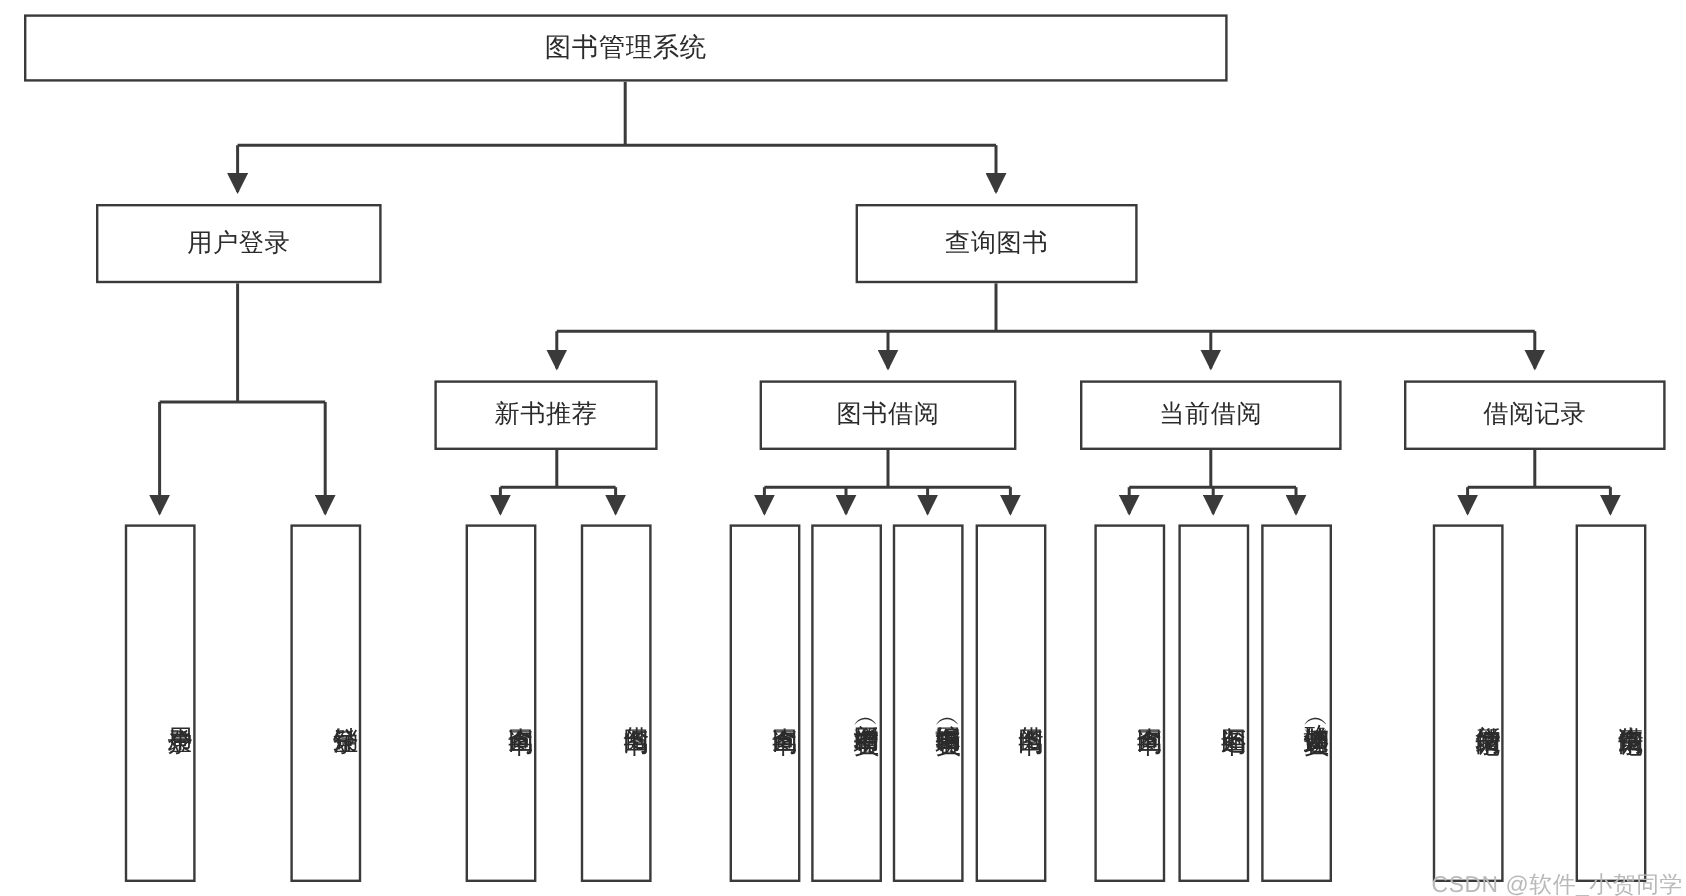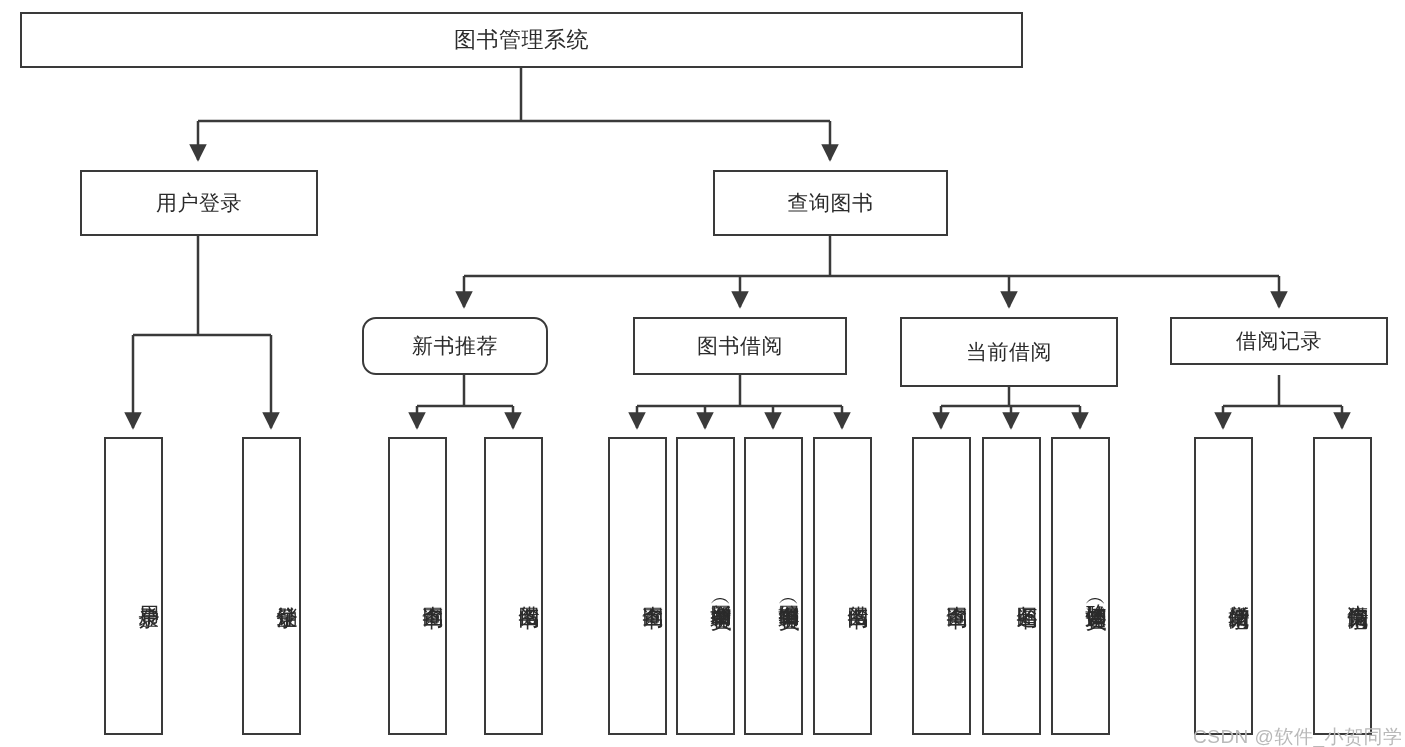--- a/index.html
+++ b/index.html
@@ -127,33 +127,33 @@
   </div>
 
   <div class="node horiz" style="left:80px; top:170px; width:238px; height:66px;">
     <span class="lbl">用户登录</span>
   </div>
 
   <div class="node horiz" style="left:713px; top:170px; width:235px; height:66px;">
     <span class="lbl">查询图书</span>
   </div>
 
-  <div class="node horiz" style="left:362px; top:317px; width:186px; height:58px;border-radius:14px;">
+  <div class="node horiz" style="left:362px; top:317px; width:186px; height:58px;">
     <span class="lbl">新书推荐</span>
   </div>
 
   <div class="node horiz" style="left:633px; top:317px; width:214px; height:58px;">
     <span class="lbl">图书借阅</span>
   </div>
 
-  <div class="node horiz" style="left:900px; top:317px; width:218px; height:70px;">
+  <div class="node horiz" style="left:900px; top:317px; width:218px; height:58px;">
     <span class="lbl">当前借阅</span>
   </div>
 
-  <div class="node horiz" style="left:1170px; top:317px; width:218px; height:48px;align-items:center;">
+  <div class="node horiz" style="left:1170px; top:317px; width:218px; height:58px;align-items:center;">
     <span class="lbl">借阅记录</span>
   </div>
 
   <div class="node vert" style="left:104px; top:437px; width:59px; height:298px;">
     <span class="lbl">用户登录</span>
   </div>
 
   <div class="node vert" style="left:242px; top:437px; width:59px; height:298px;">
     <span class="lbl">注销登录</span>
   </div>

